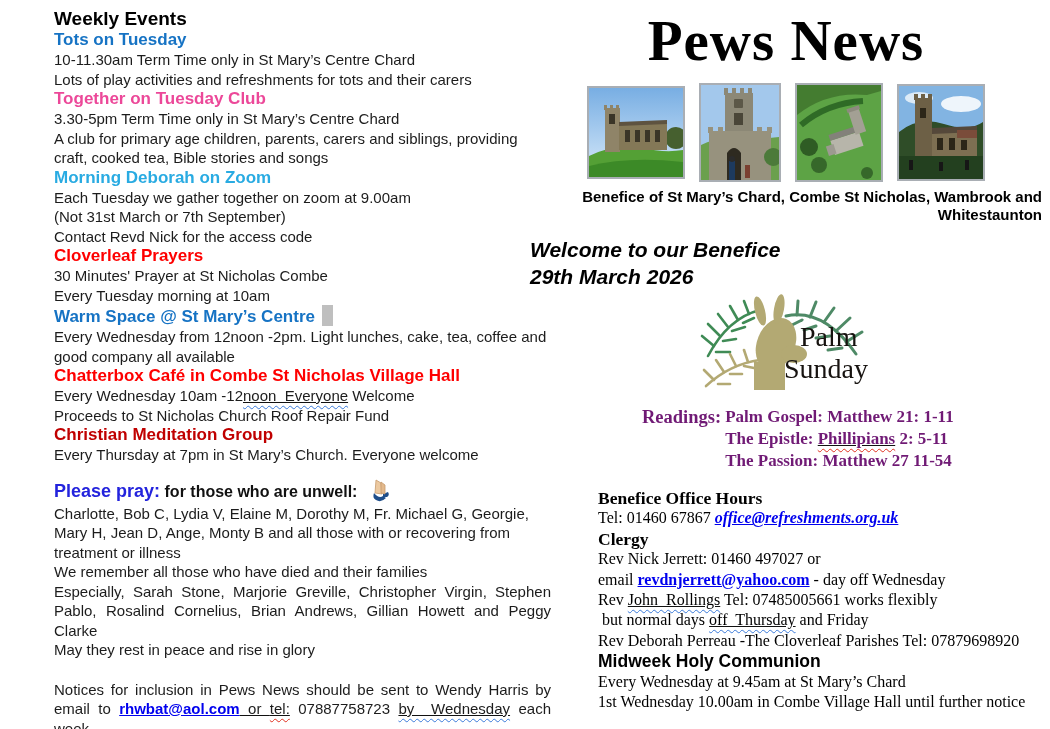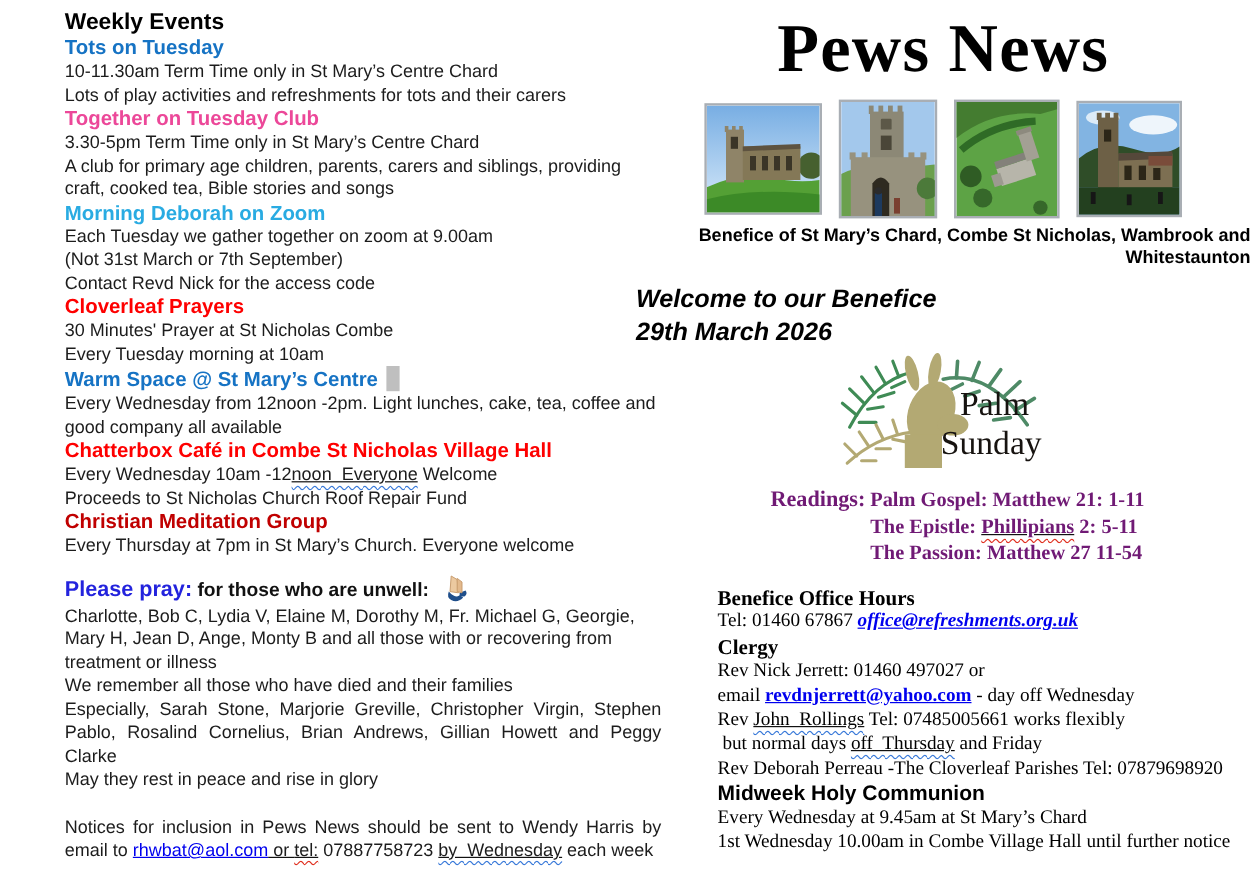--- a/index.html
+++ b/index.html
@@ -23,21 +23,21 @@
               vertical-align:-4px; margin-left:7px; }
   .pray-head { font-size:18px; font-weight:700; color:#2323dd; }
   .pray-sub  { font-size:16px; font-weight:700; color:#111; }
   .gap-sm { height:13px; } .gap-lg { height:20px; }
 
   
   .u  { text-decoration:underline; text-decoration-color:#111;text-align:center; }
   .wavy-b { text-decoration:underline wavy #3a7ad9 1px; text-underline-offset:4px; }
   .wavy-r { text-decoration:underline wavy #e03020 1px; text-underline-offset:3.5px; }
   .keep-sp { white-space:pre-wrap; }
-  a.lk { color:#0000ee; text-decoration:underline; cursor:pointer; }
+  a.lk { color:#0000ee; text-decoration:underline; cursor:pointer;font-weight:bold; }
   a.lk-bi { font-weight:700; font-style:italic; }
   a.lk-b  { font-weight:700; }
 
   .hands-icon { vertical-align:-7px; margin-left:10px; }
 
   
   .col-right { position:absolute; left:530px; top:0; width:512px; }
   .masthead { font-family:"Liberation Serif", serif; font-weight:700; font-size:57px;
               line-height:62px; text-align:center; margin-top:10px; color:#000;
               letter-spacing:1px; }

